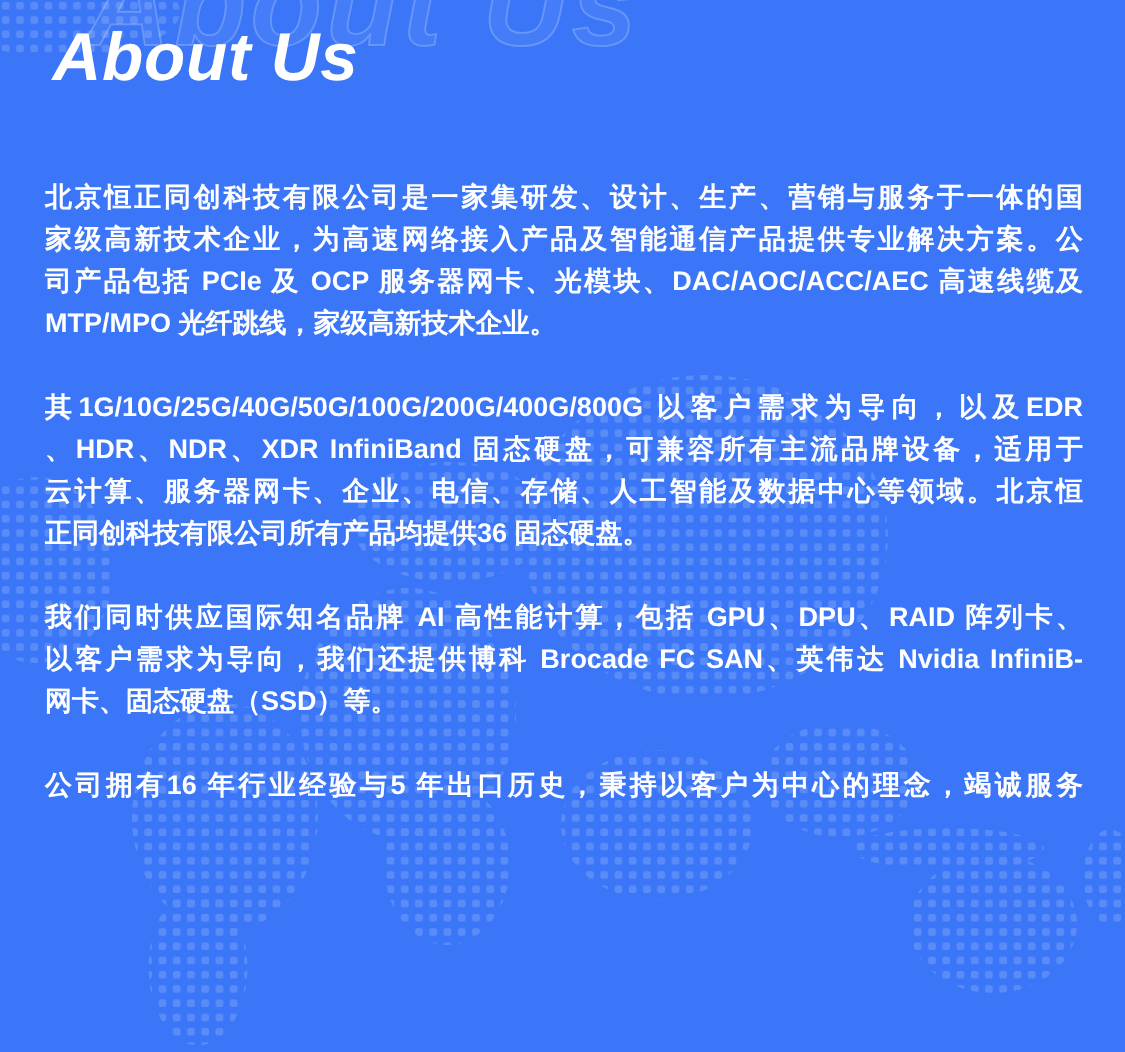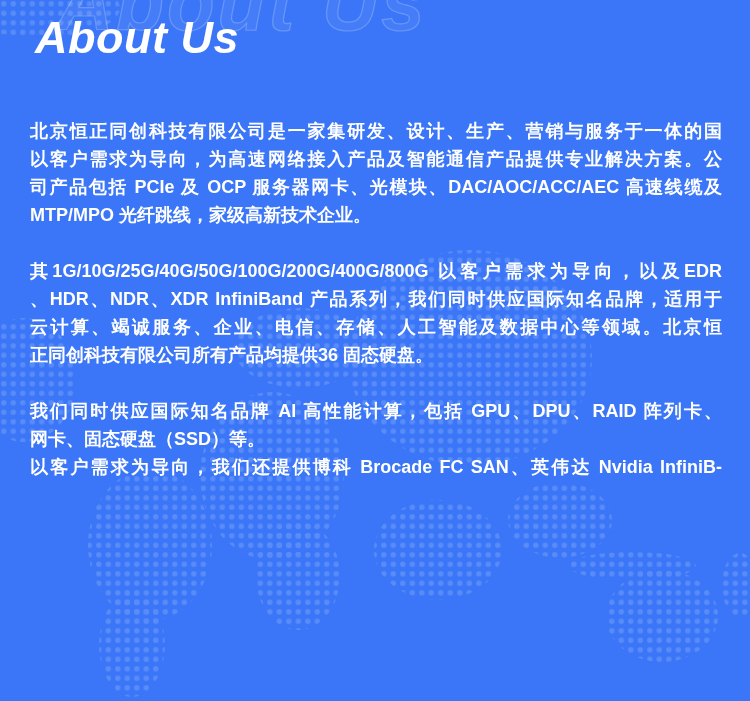--- a/index.html
+++ b/index.html
@@ -89,34 +89,35 @@
 
 <header class="header">
   <div class="watermark">About Us</div>
   <h1 class="title">About Us</h1>
 </header>
 
 <main class="content">
 
   <div class="para">
     <div class="line fill">北京恒正同创科技有限公司是一家集研发、设计、生产、营销与服务于一体的国</div>
-    <div class="line fill">以客户需求为导向，为高速网络接入产品及智能通信产品提供专业解决方案。公</div>
+    <div class="line fill">家级高新技术企业，为高速网络接入产品及智能通信产品提供专业解决方案。公</div>
     <div class="line fill">司产品包括 PCIe 及 OCP 服务器网卡、光模块、DAC/AOC/ACC/AEC 高速线缆及</div>
     <div class="line">MTP/MPO 光纤跳线，家级高新技术企业。</div>
   </div>
 
   <div class="para">
     <div class="line fill">其1G/10G/25G/40G/50G/100G/200G/400G/800G 以客户需求为导向，以及EDR</div>
-    <div class="line fill">、HDR、NDR、XDR InfiniBand 产品系列，我们同时供应国际知名品牌，适用于</div>
-    <div class="line fill">云计算、竭诚服务、企业、电信、存储、人工智能及数据中心等领域。北京恒</div>
+    <div class="line fill">、HDR、NDR、XDR InfiniBand 固态硬盘，可兼容所有主流品牌设备，适用于</div>
+    <div class="line fill">云计算、服务器网卡、企业、电信、存储、人工智能及数据中心等领域。北京恒</div>
     <div class="line">正同创科技有限公司所有产品均提供36 固态硬盘。</div>
   </div>
 
   <div class="para">
     <div class="line fill">我们同时供应国际知名品牌 AI 高性能计算，包括 GPU、DPU、RAID 阵列卡、</div>
+    <div class="line fill">以客户需求为导向，我们还提供博科 Brocade FC SAN、英伟达 Nvidia InfiniB-</div>
     <div class="line">网卡、固态硬盘（SSD）等。</div>
-    <div class="line fill">以客户需求为导向，我们还提供博科 Brocade FC SAN、英伟达 Nvidia InfiniB-</div>
   </div>
 
   <div class="para">
+    <div class="line fill">公司拥有16 年行业经验与5 年出口历史，秉持以客户为中心的理念，竭诚服务</div>
   </div>
 
 </main>
 
 </body></html>

